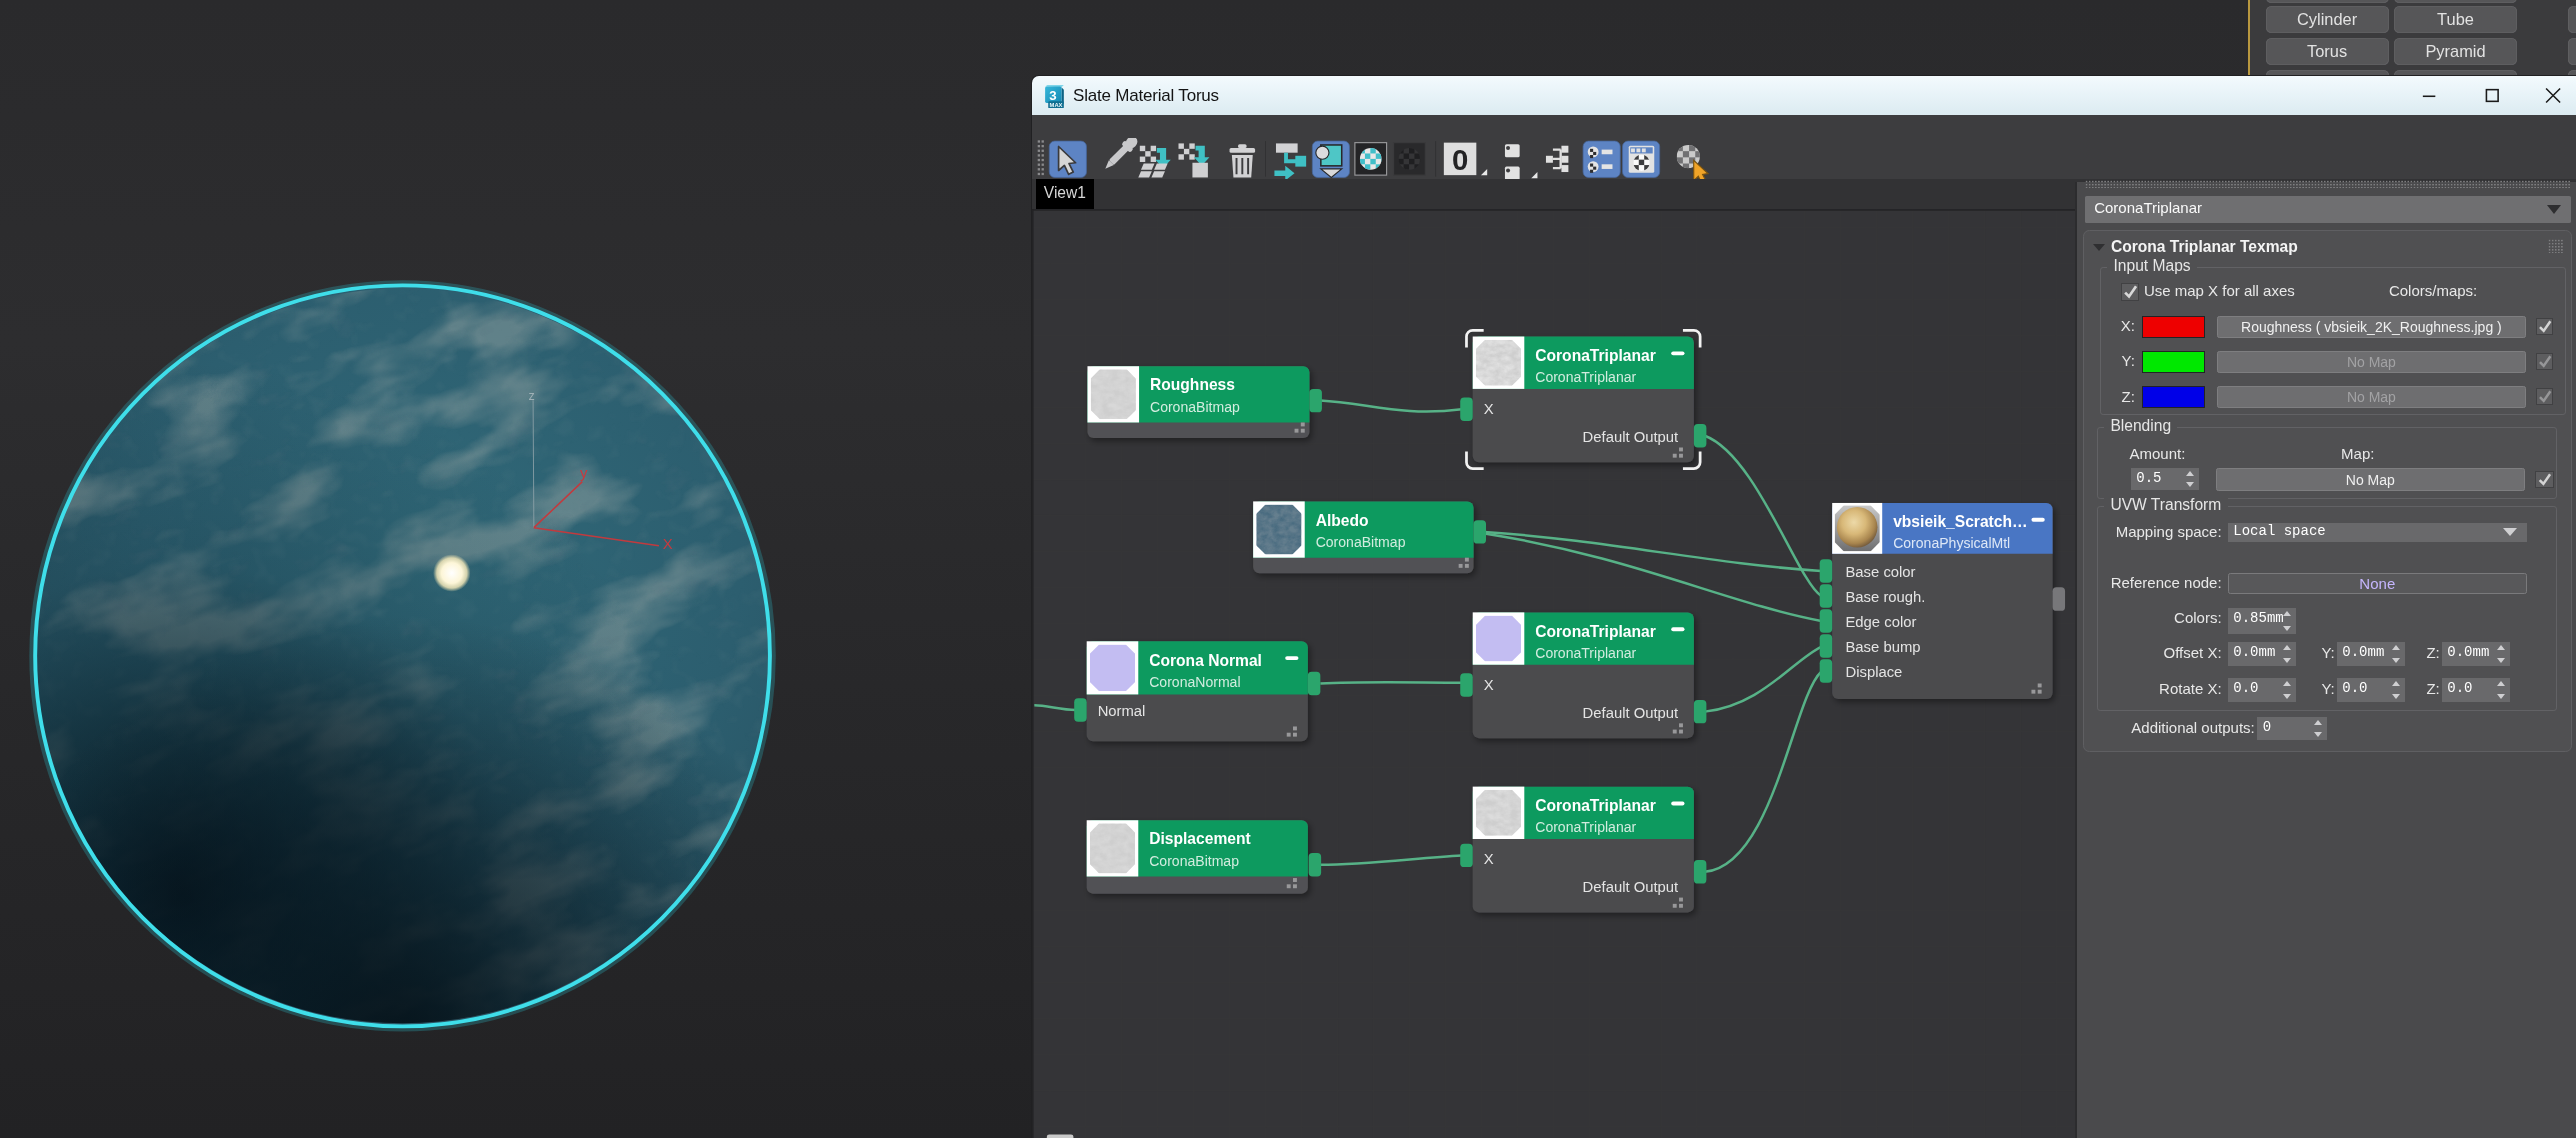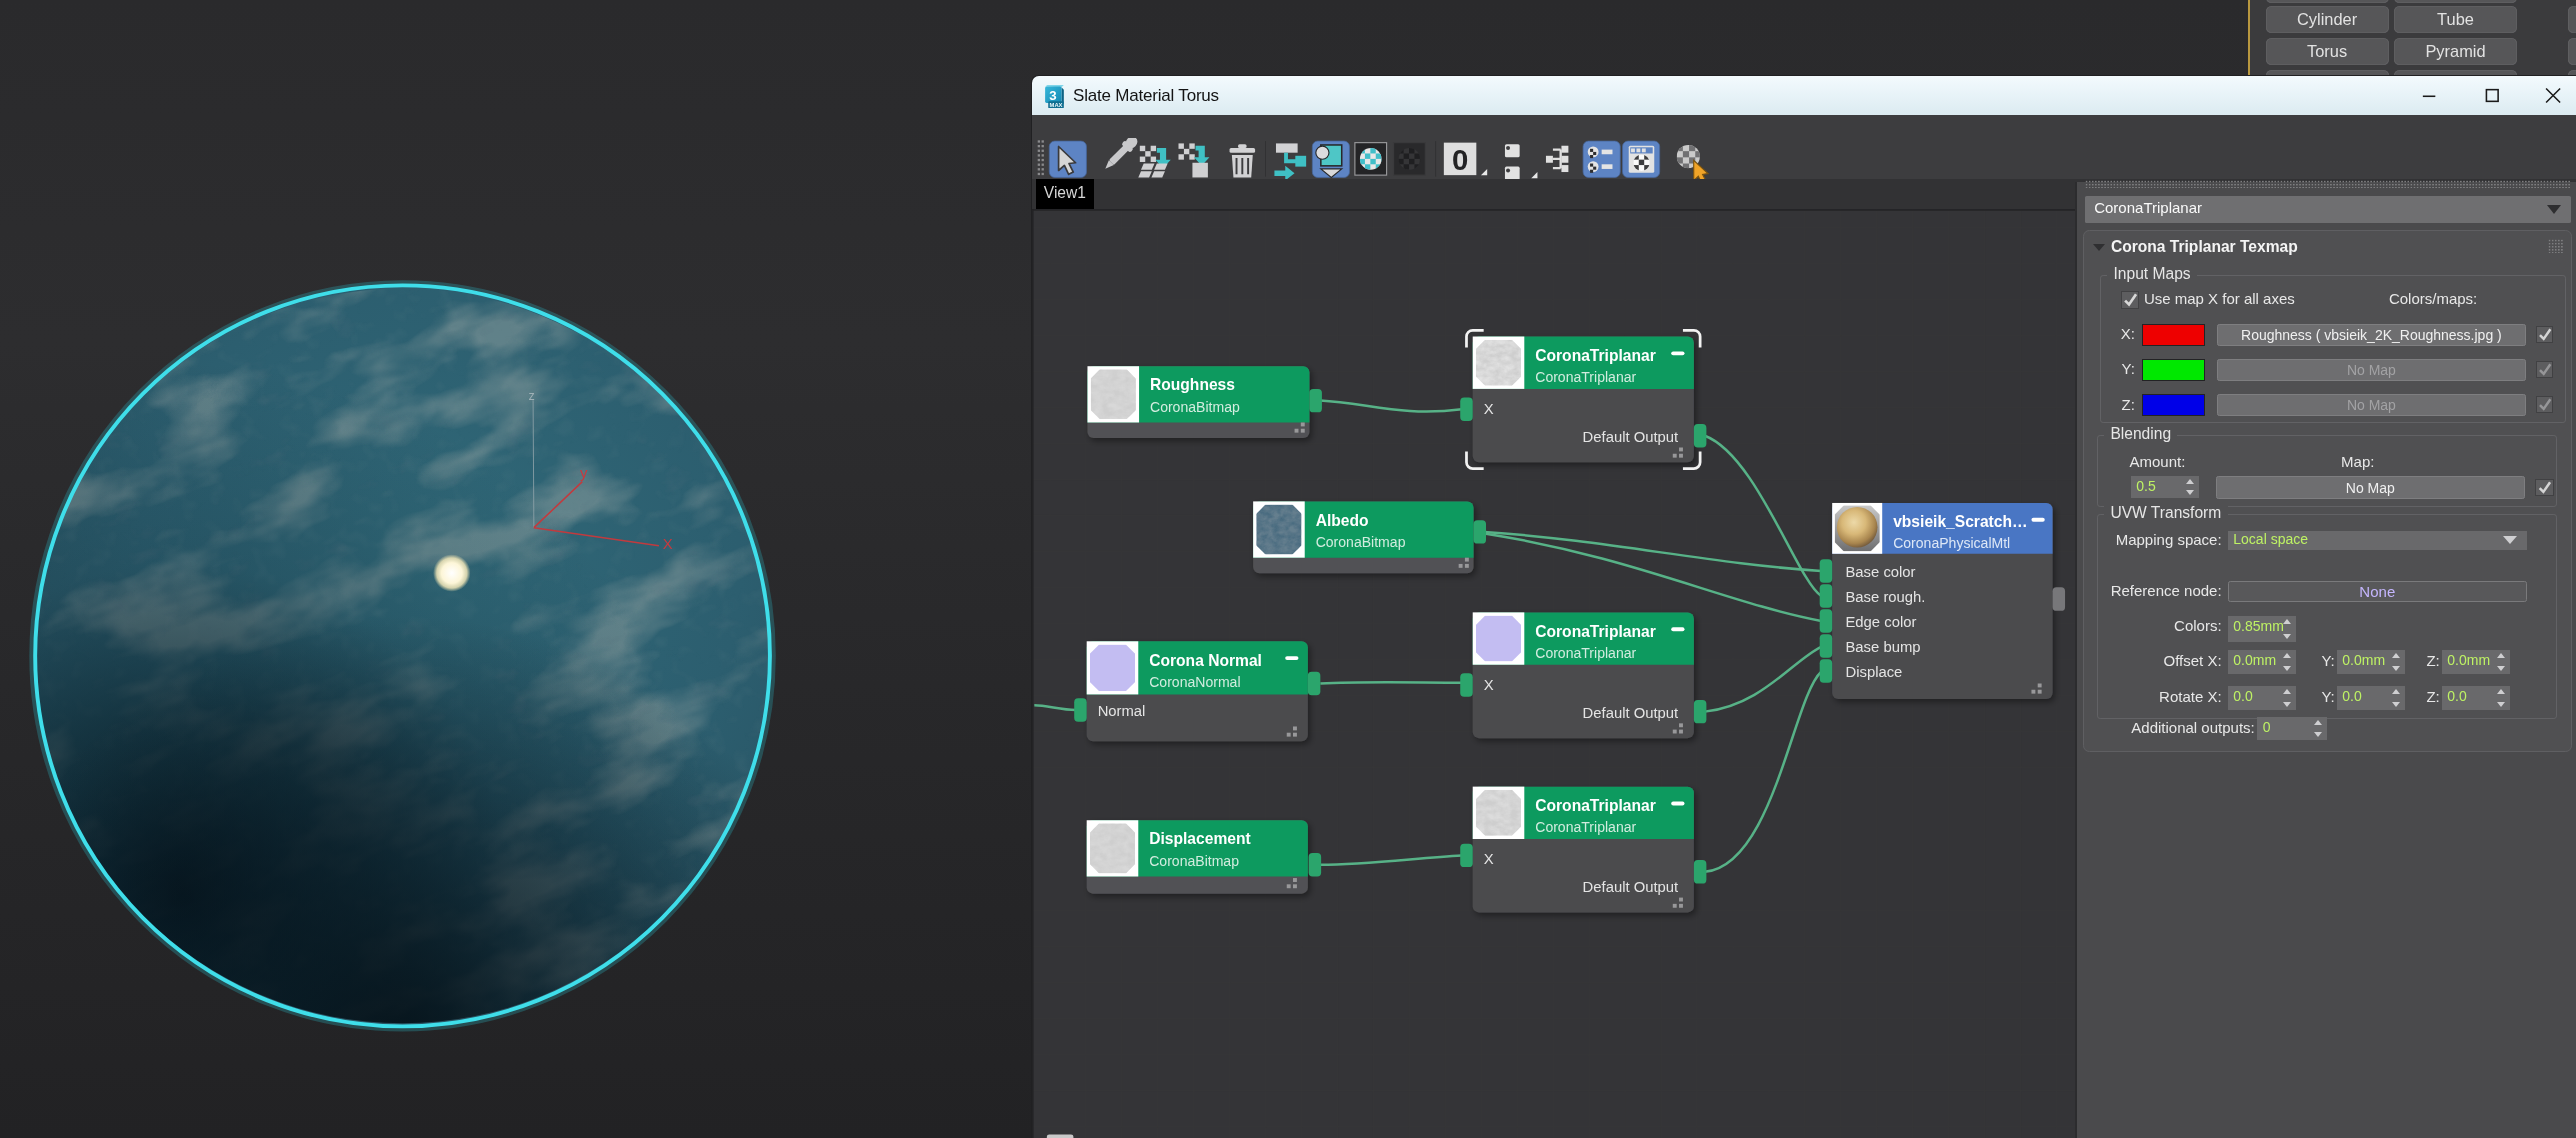--- a/index.html
+++ b/index.html
@@ -21,24 +21,24 @@
   .mitem { position:absolute; top:0px; font-size:15px; letter-spacing:-0.2px; color:#ececec; line-height:23px; }
   #toolbar { position:absolute; left:0; top:62px; width:1544px; height:41px; background:#3d3d3f; }
   #tabbar { position:absolute; left:0; top:103px; width:1544px; height:30px; background:#323234; }
   #tab1 { position:absolute; left:3.9px; top:0px; width:58px; height:30px; background:#000000; color:#d6d6d6;
           font-size:15.6px; text-align:center; line-height:28px; }
   #canvas { position:absolute; left:0; top:133px; width:1043px; height:931px; background:#343437; }
   #divider { position:absolute; left:1043px; top:106px; width:3.1px; height:957px; background:#2c2c2e; }
   #panel { position:absolute; left:1045px; top:106px; width:500px; height:957px; background:#4a4a4c; font-size:15px; color:#e8e8e8; }
   #panel .abs { position:absolute; }
   .dotband { background-image:radial-gradient(circle, #7e7e80 0.8px, transparent 0.9px); background-size:3.1px 3.1px; }
-  .grp { position:absolute; border:0.8px solid #626265; border-radius:3.1px;margin-top:8px; }
+  .grp { position:absolute; border:0.8px solid #626265; border-radius:3.1px; }
   .grplabel { position:absolute; top:-11px; left:6.3px; background:#505052; padding:0 6.3px; font-size:15.6px; color:#e6e6e6; white-space:nowrap; }
   .lblr { position:absolute; text-align:right; white-space:nowrap; }
-  .vbox { position:absolute; background:#69696b; color:#bef264; font-size:14px; }
+  .vbox { position:absolute; background:#69696b; color:#ffffff; font-size:14px;font-family:Liberation Mono, monospace; }
   .vbox .val { position:absolute; left:5.5px; top:2.3px; }
   .spin { position:absolute; right:2.3px; top:0; bottom:0; width:12.5px; }
   .spin:before { content:""; position:absolute; left:1.6px; top:3.1px; border-left:4.7px solid transparent; border-right:4.7px solid transparent; border-bottom:5.5px solid #cfcfd1; }
   .spin:after { content:""; position:absolute; left:1.6px; bottom:3.1px; border-left:4.7px solid transparent; border-right:4.7px solid transparent; border-top:5.5px solid #cfcfd1; }
   .mapbtn { position:absolute; background:#6e6e70; border:0.8px solid #7e7e80; border-radius:2.3px; text-align:center; color:#f0f0f0; font-size:14px; }
   .cbx { position:absolute; background:#5d5d5f; border:0.8px solid #414143; }
   .swatch { position:absolute; border:0.8px solid #232325; }
 </style>
 </head>
 <body>

